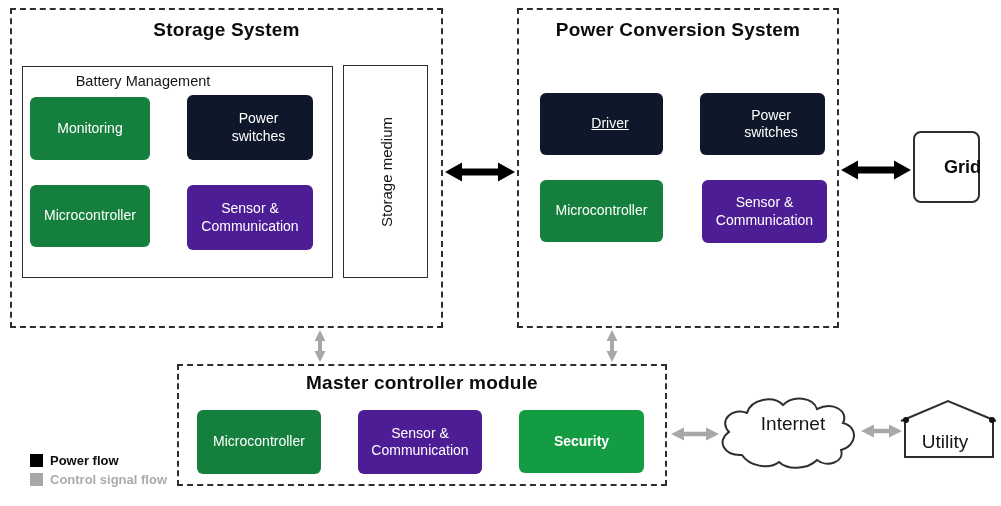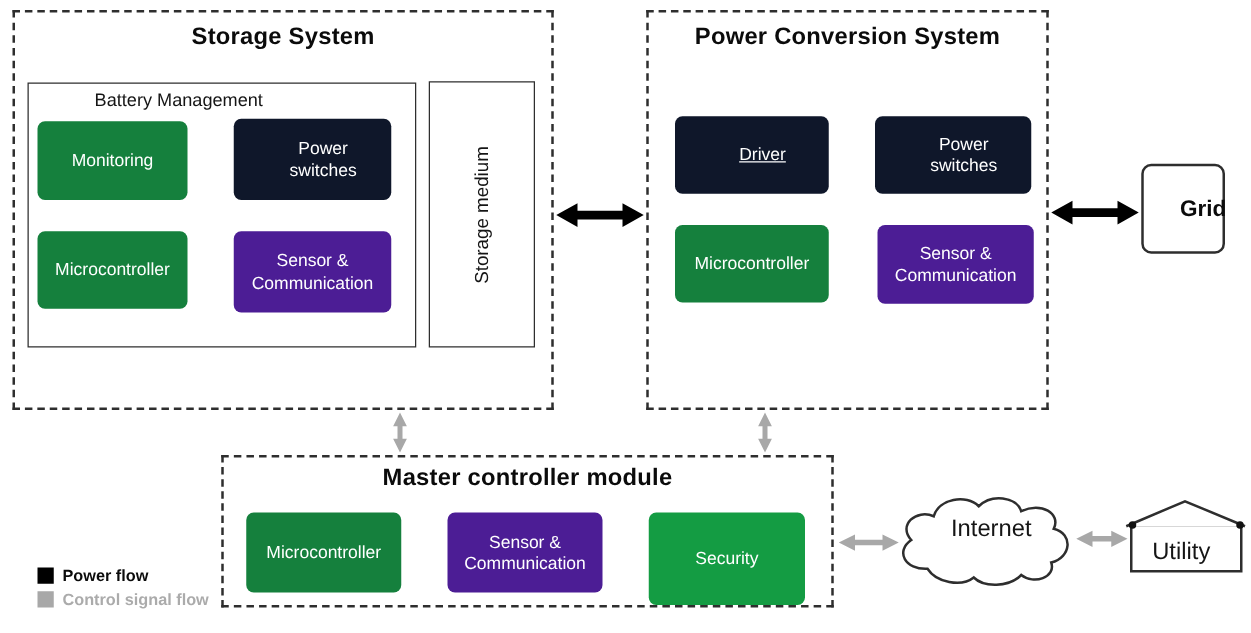--- a/index.html
+++ b/index.html
@@ -179,21 +179,21 @@
 
   <div class="dashed-box" style="left:177px; top:364px; width:490px; height:122px;"></div>
   <div class="box-title" style="left:177px; width:490px; top:372px;">Master controller module</div>
 
   <div class="cell red" style="left:197px; top:410px; width:124px; height:64px;">
     <span>Microcontroller</span>
   </div>
   <div class="cell slate" style="left:358px; top:410px; width:124px; height:64px;">
     <span>Sensor &amp; Communication</span>
   </div>
-  <div class="cell green" style="left:519px; top:410px; width:125px; height:74px;">
+  <div class="cell green" style="left:519px; top:410px; width:125px; height:63px;font-weight:bold;">
     <span>Security</span>
   </div>
 
   <div class="float-label" style="left:743px; top:413px; width:100px;">Internet</div>
   <div class="float-label" style="left:905px; top:431px; width:80px;">Utility</div>
 
   <div class="legend-swatch" style="left:30px; top:454px; background:#000000;"></div>
   <div class="legend-label" style="left:50px; top:453px; color:#0b0b0b;">Power flow</div>
   <div class="legend-swatch" style="left:30px; top:473px; background:#A8A8A8;"></div>
   <div class="legend-label" style="left:50px; top:472px; color:#ABABAB;">Control signal flow</div>

